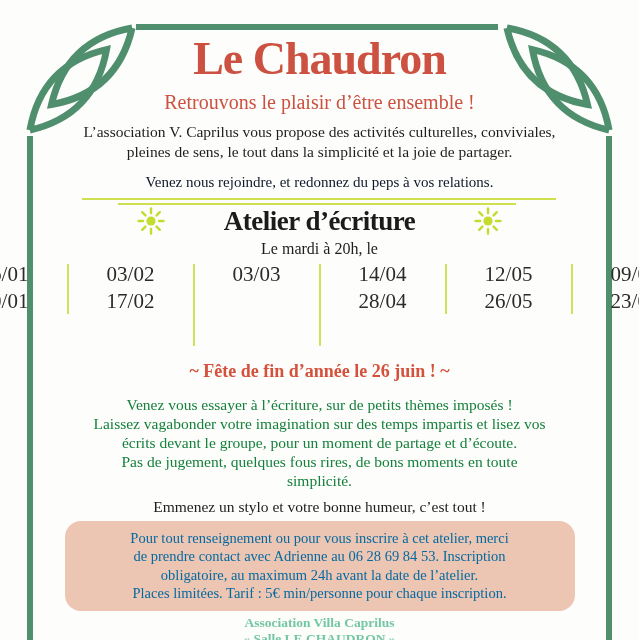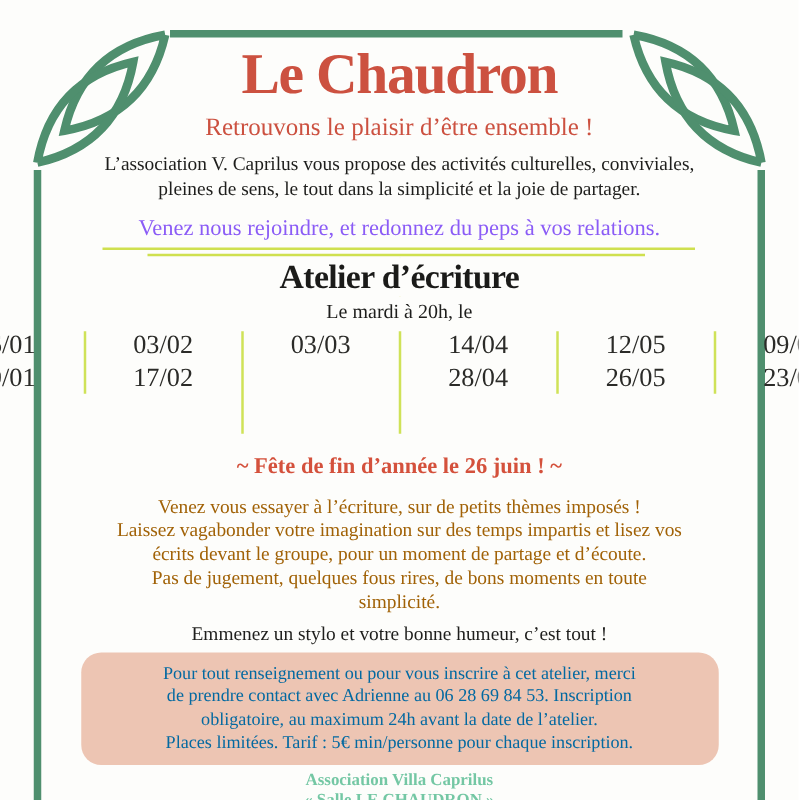--- a/index.html
+++ b/index.html
@@ -39,29 +39,29 @@
   }
   .subtitle {
     margin-top: 6px;
     font-size: 20px; line-height: 1.15; color: #cc5140;
   }
   .intro-1 {
     margin-top: 8px;
     font-size: 15.5px; line-height: 20px; color: #1e1e1c;
     white-space: pre-line;
   }
-  .intro-2 { margin-top: 10px; font-size: 18px; line-height: 20px; color: #8b5cf6; }
+  .intro-2 { margin-top: 10px; font-size: 15px; line-height: 20px; color: #0f172a; }
 
   .divider { margin-top: 6px; height: 7px; width: 100%; position: relative; }
   .divider .bar1 { position: absolute; left: 82px;  top: 0;   width: 474px; height: 2px; background: #cfe04f; }
   .divider .bar2 { position: absolute; left: 118px; top: 5px; width: 398px; height: 2px; background: #cfe04f; }
 
   .workshop-heading {
     margin-top: 8px; height: 32px;
-    display: flex; align-items: center; column-gap: 58px; flex-direction: column;
+    display: flex; align-items: center; column-gap: 58px;
   }
   .workshop-title {
     font-size: 27px; font-weight: bold; color: #1b1b19; letter-spacing: -0.5px;
   }
   .sun { width: 30px; height: 30px; }
 
   .schedule-intro { margin-top: 2px; font-size: 16px; line-height: 20px; color: #1e1e1c; }
 
   .dates-grid {
     margin-top: 2px;
@@ -70,21 +70,21 @@
   .date-col { width: 64px; }
   .date-cell { font-size: 21px; line-height: 27px; color: #2b2b28; }
   .date-separator { width: 2px; margin: 3px 11px 0; background: #cfe258; }
 
   .fete-line {
     margin-top: 14px;
     font-size: 18px; line-height: 22px; font-weight: bold; color: #d4513c;
   }
   .description {
     margin-top: 13px;
-    font-size: 15.5px; line-height: 19px; color: #a16207;
+    font-size: 15.5px; line-height: 19px; color: #15803d;
     white-space: pre-line;
   }
   .closing { margin-top: 7px; font-size: 15.5px; line-height: 20px; color: #1e1e1c; }
 
   .info-box {
     margin-top: 4px;
     width: 510px; border-radius: 16px;
     background: #edc5b3;
     padding: 8px 20px;
     font-size: 14.5px; line-height: 18.5px; color: #0369a1;

